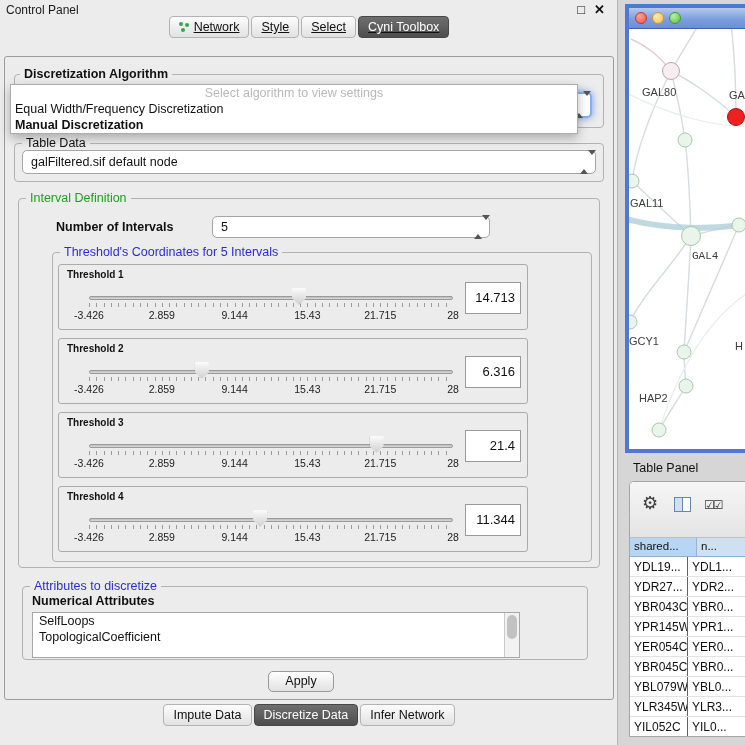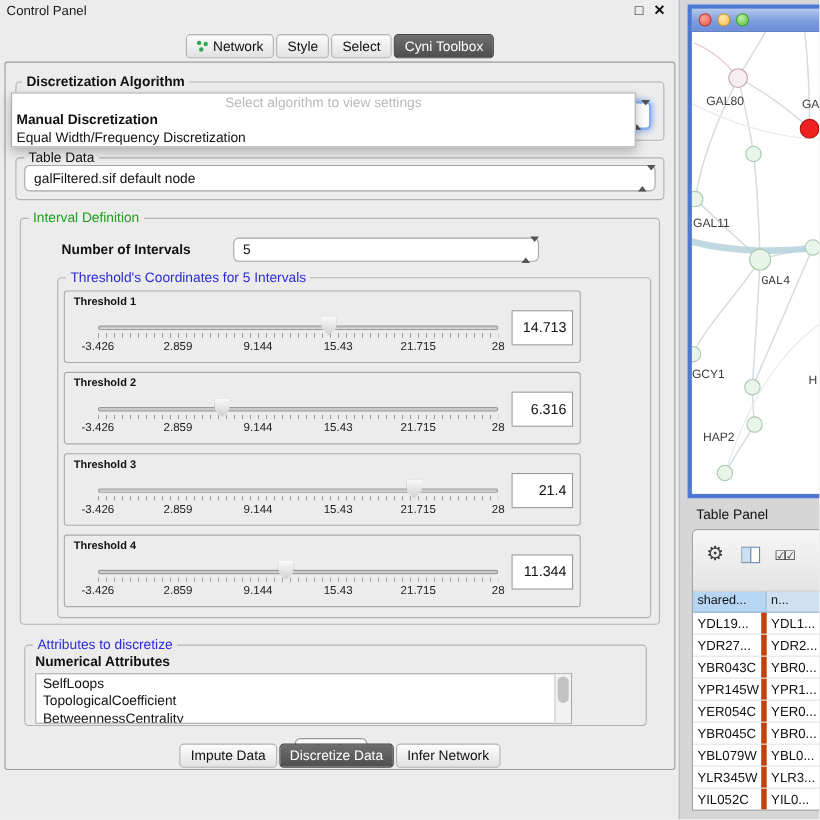--- a/index.html
+++ b/index.html
@@ -9,22 +9,22 @@
 
   
   .control-window { position:absolute; left:0; top:0; width:618px; height:745px;
     background:#ececec; border-right:1px solid #b4b4b4; }
   .titlebar-title { position:absolute; left:6px; top:3px; font-size:12px; color:#1a1a1a; }
   .win-btn { position:absolute; top:2px; font-size:13px; color:#111; cursor:default; }
   .btn-min { right:32px; }
   .btn-close { right:12px; font-weight:bold; }
 
   .tabs-row { position:absolute; left:0; width:618px; display:flex; justify-content:center; gap:2px; }
-  .top-tabs { top:31px; }
-  .bottom-tabs { top:676px; }
+  .top-tabs { top:16px;text-decoration:underline; }
+  .bottom-tabs { top:704px; }
   .tab { height:22px; padding:0 9px; display:flex; align-items:center; gap:4px;
     font-size:12.5px; color:#111; background:linear-gradient(#fcfcfc,#e2e2e2);
     border:1px solid #b3b3b3; border-radius:4px; white-space:nowrap; }
   .tab.selected { background:linear-gradient(#6e6e6e,#4e4e4e); color:#fff; border-color:#474747; }
   .tab-icon { display:none; width:11px; height:11px; position:relative; }
   .tab.has-icon .tab-icon { display:inline-block; }
   .tab-icon::before { content:""; position:absolute; width:4px; height:4px; border-radius:50%;
     background:#2fa84f; left:0; top:0; box-shadow:6px 1px 0 #2fa84f, 2px 6px 0 #2fa84f; }
 
   .main-panel { position:absolute; left:4px; top:56px; width:610px; height:644px;
@@ -130,21 +130,21 @@
   .col-icon::before { content:""; position:absolute; left:0; top:0; width:7px; height:100%;
     background:#cfe0f2; border-right:1px solid #6a87a8; }
   .checks { position:absolute; left:74px; top:16px; font-size:12px; color:#333; letter-spacing:-2px; }
   .tp-table { position:absolute; left:0; top:56px; right:0; bottom:0; background:#fff; }
   .tp-header { display:flex; height:19px; }
   .tp-th { font-size:11.5px; padding:2px 4px; white-space:nowrap; overflow:hidden; }
   .tp-th1 { width:67px; background:#b7d6f3; border-right:1px solid #93b4d2; border-bottom:1px solid #8fb2d4; }
   .tp-th2 { flex:1; background:#cfe0f0; border-bottom:1px solid #8fb2d4; }
   .tp-row { display:flex; height:20px; border-bottom:1px solid #e2e2e2; }
   .tp-td { font-size:12px; padding:3px 4px 0; white-space:nowrap; overflow:hidden; }
-  .tp-td1 { width:67px; border-right:5px solid #c2410c; }
+  .tp-td1 { width:58px; border-right:1px solid #c2410c; }
   .tp-td2 { flex:1; }
 </style>
 </head>
 <body>
 
 <div class="page">
 
   <div class="control-window">
     <div class="titlebar-title">Control Panel</div>
     <div class="win-btn btn-min">□</div>
@@ -187,23 +187,23 @@
     <div class="groupbox g-algo"></div>
     <div class="grouplabel l-algo">Discretization Algorithm</div>
     <div class="combo-focus">
       <span class="stepper"><span class="tri-up"></span><span class="tri-down"></span></span>
     </div>
 
     <div class="dropdown-popup">
       <div class="popup-row popup-placeholder">Select algorithm to view settings</div>
       <div>
 
+          <div class="popup-row">Equal Width/Frequency Discretization</div>
+
           <div class="popup-row opt-bold">Manual Discretization</div>
-
-          <div class="popup-row">Equal Width/Frequency Discretization</div>
         </div>
     </div>
 
     <div class="groupbox g-tdata"></div>
     <div class="grouplabel l-tdata">Table Data</div>
     <div class="combo combo-tdata">
       <span>galFiltered.sif default node</span>
       <span class="stepper"><span class="tri-up"></span><span class="tri-down"></span></span>
     </div>
 
@@ -297,21 +297,20 @@
     <div class="groupbox g-attrs"></div>
     <div class="grouplabel l-attrs lbl-blue">Attributes to discretize</div>
     <div class="attrs-title">Numerical Attributes</div>
     <div class="attr-list">
       <div>
 
           <div class="attr-item">SelfLoops</div>
 
           <div class="attr-item">TopologicalCoefficient</div>
 
-          <div class="attr-item">BetweennessCentrality</div>
         </div>
       <div class="attr-scroll">
         <div class="attr-thumb"></div>
       </div>
     </div>
 
     <div class="apply-btn">Apply</div>
 
     <div class="tabs-row bottom-tabs">
 

